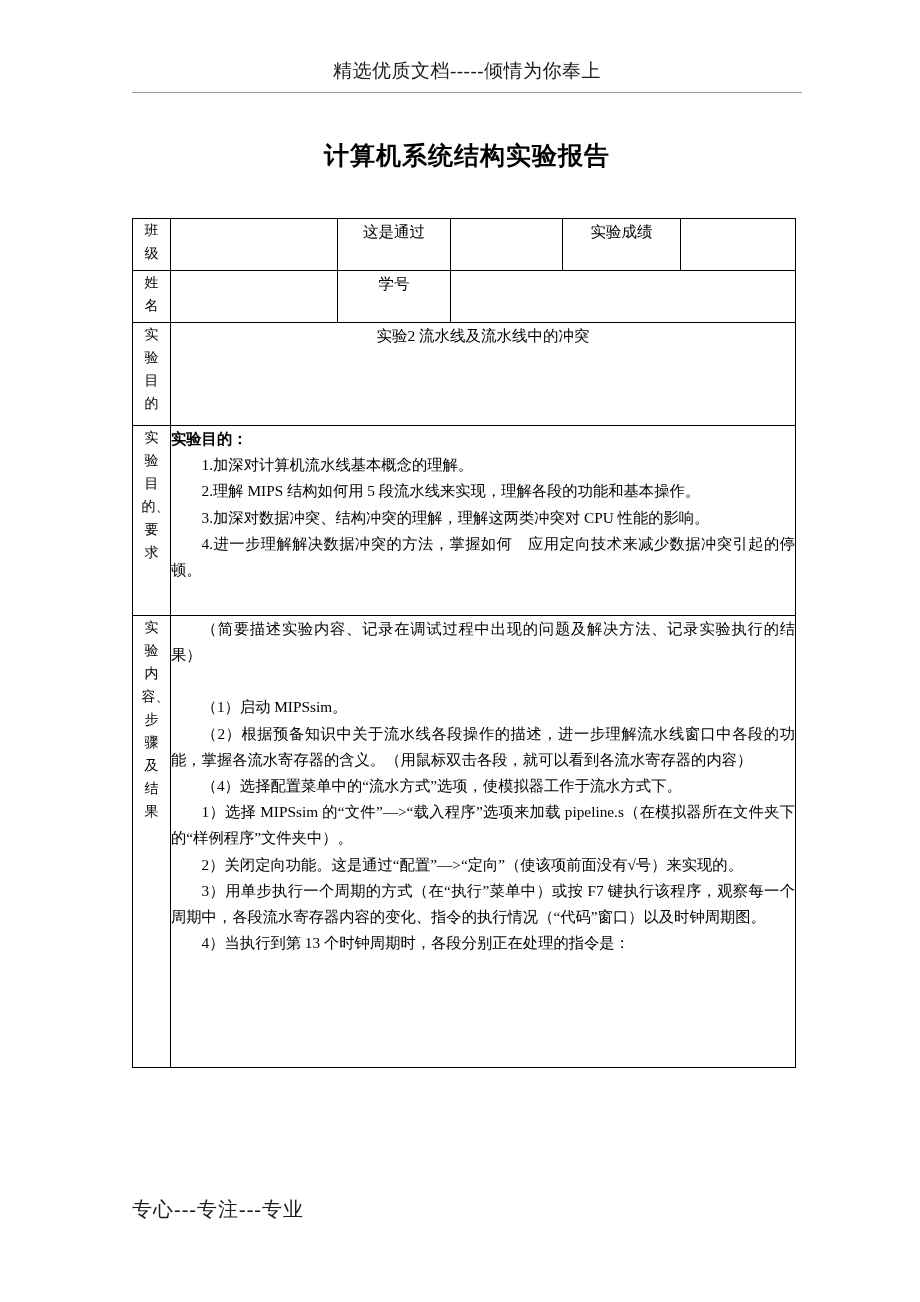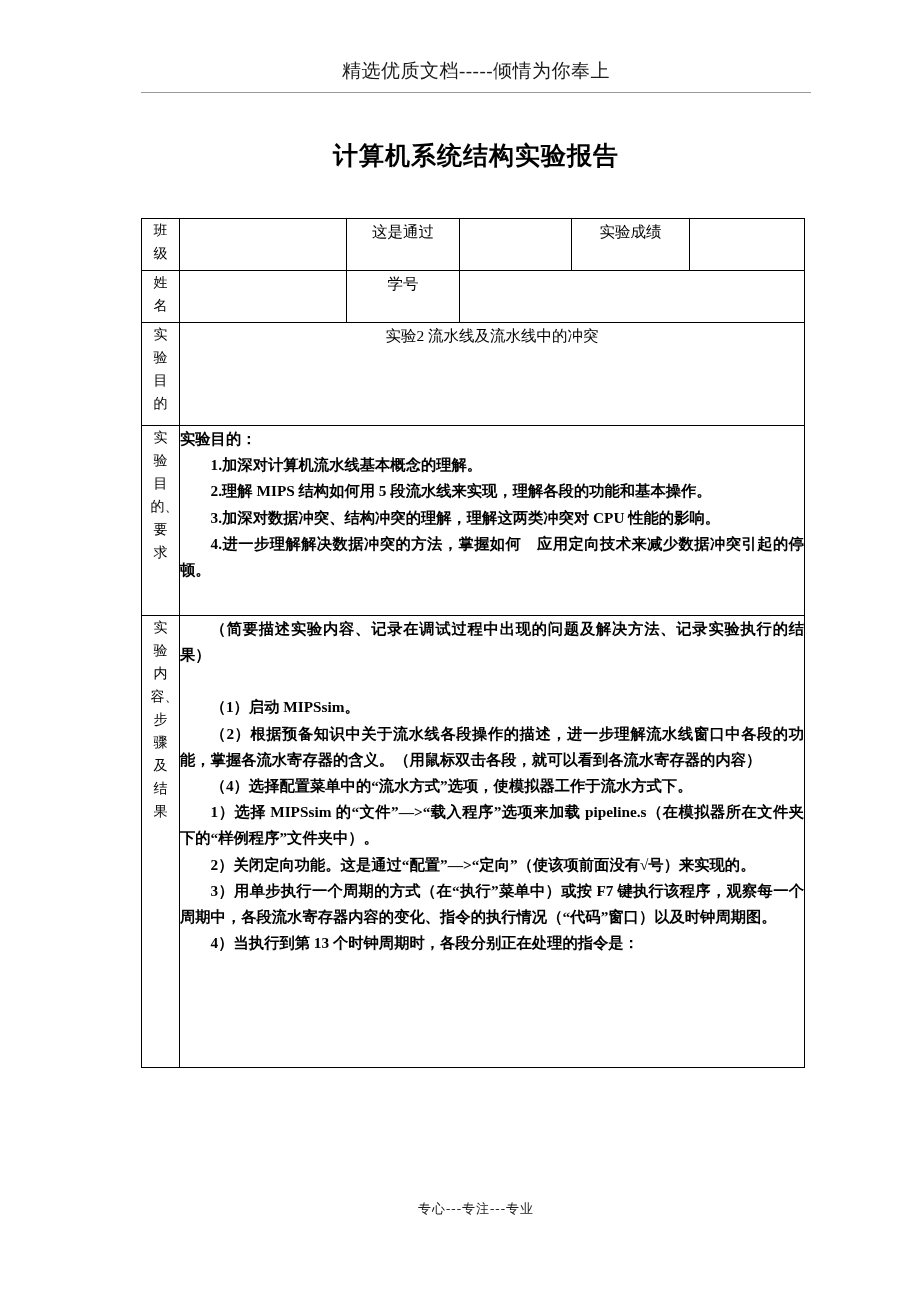--- a/index.html
+++ b/index.html
@@ -11,21 +11,21 @@
     width: 920px;
     height: 1302px;
     font-family: "Liberation Serif", "DejaVu Serif", serif;
     color: #000000;
     position: relative;
     overflow: hidden;
   }
 
   .page {
     position: absolute;
-    left: 16px; top: 0;
+    left: 7px; top: 0;
     width: 876px;
     height: 1302px;
   }
 
   
   .doc-header {
     position: absolute;
     left: 125px;
     top: 58px;
     width: 670px;
@@ -102,34 +102,33 @@
   .body-cell {
     padding: 3px 8px 6px 6px;
     vertical-align: top;
     text-align: justify;
   }
   .body-cell p {
     margin: 0;
     font-size: 15.3px;
     line-height: 26.2px;
     text-align: justify;
-    font-weight: bold;
   }
   .body-cell p.ind { text-indent: 2em; }
   .body-cell p.bold { font-weight: bold; text-indent: 0; }
   .body-cell p.spacer { height: 26px; }
 
   
   .doc-footer {
     position: absolute;
     left: 125px;
     top: 1196px;
     width: 670px;
-    text-align: center;
-    font-size: 13px;
+    text-align: left;
+    font-size: 20px;
     line-height: 26px;
     letter-spacing: 1px;
     color: #1a1a1a;
   }
 </style>
 </head>
 <body>
 
 <div class="page">
 

